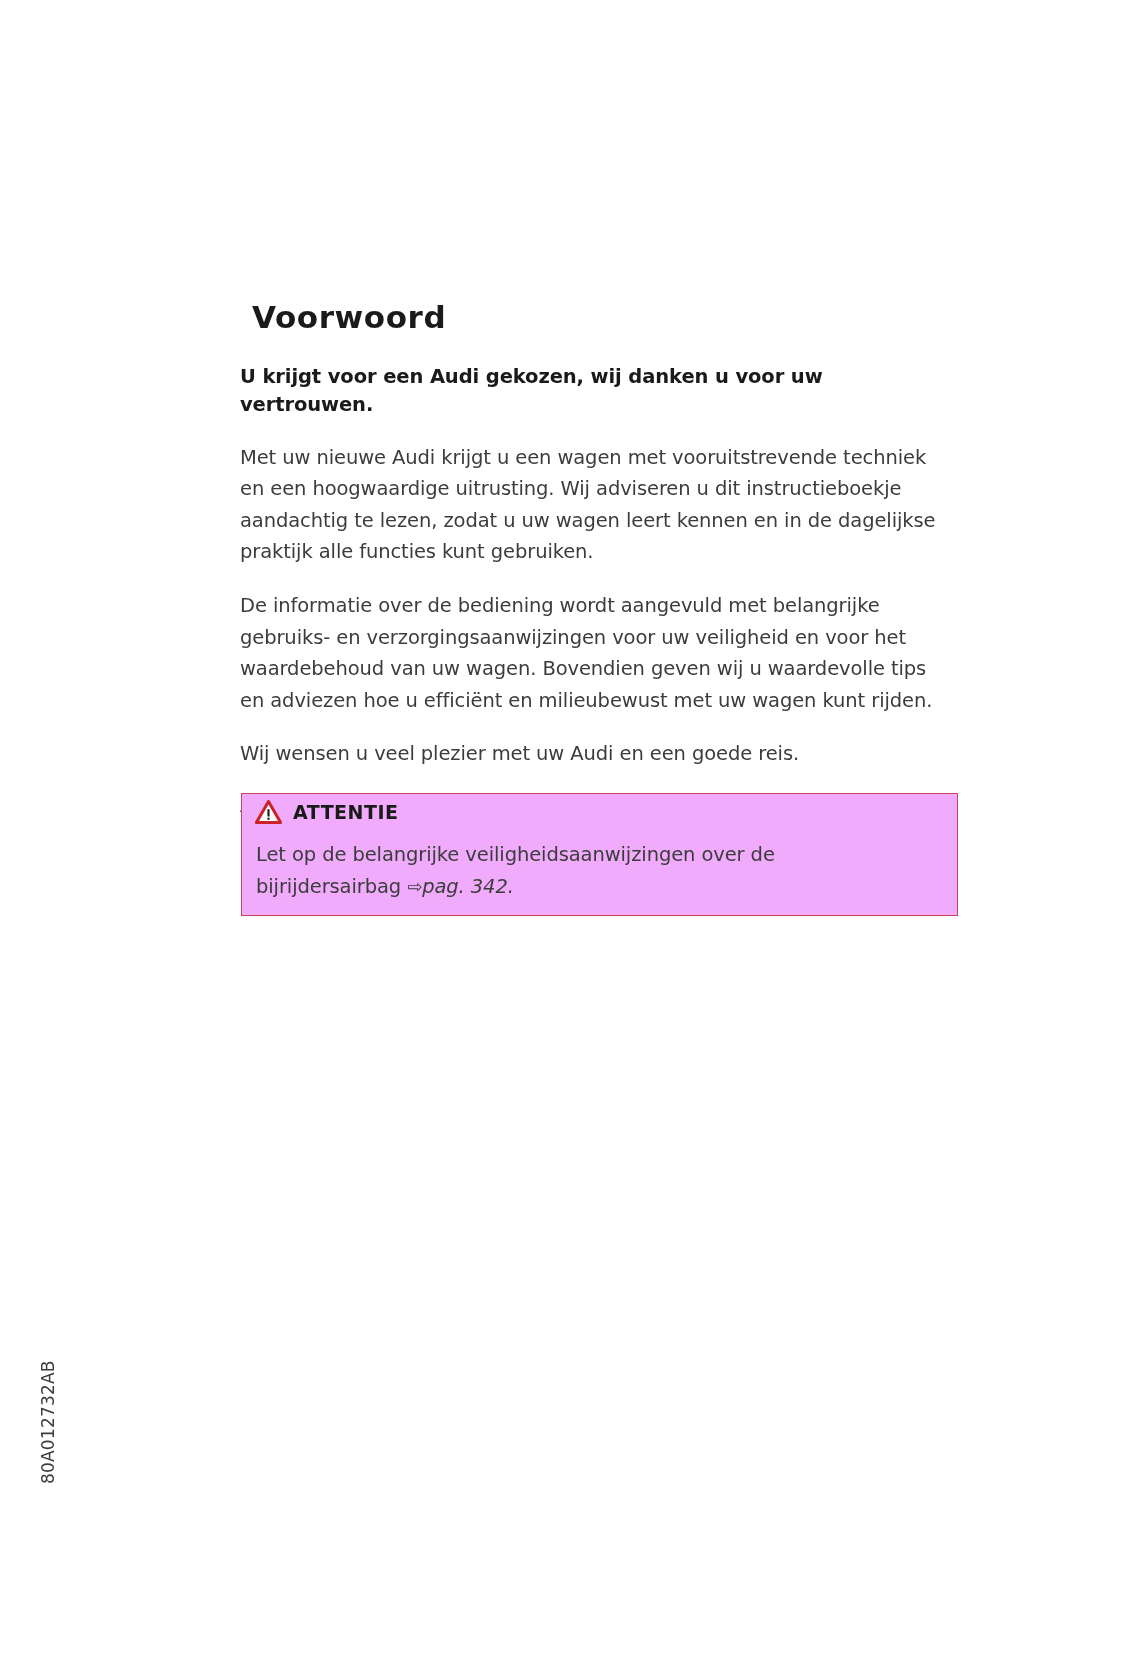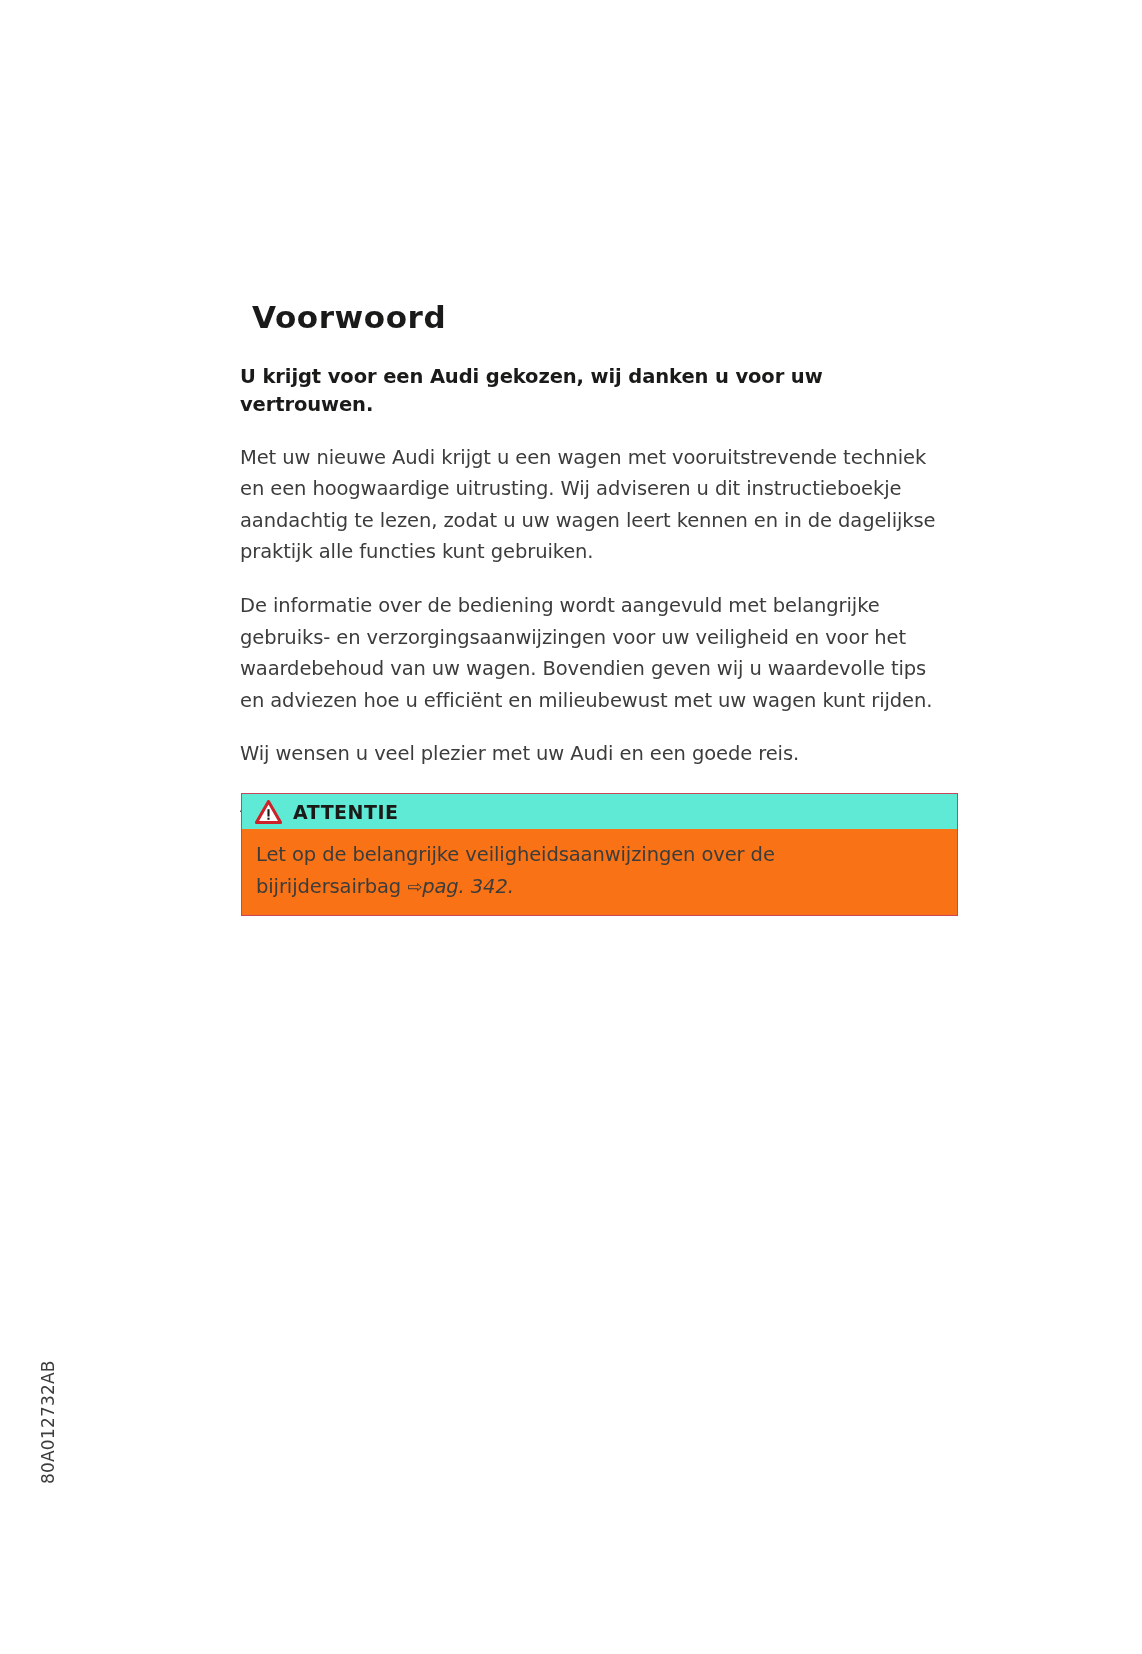--- a/index.html
+++ b/index.html
@@ -70,42 +70,42 @@
   .warning-box {
     position: absolute;
     left: 241px;
     top: 793px;
     width: 717px;
     border: 1.5px solid #c8465a;
     box-sizing: border-box;
     background: #ffffff;
   }
   .warning-header {
-    background: #5eead4;
+    background: #f0abfc;
     display: flex;
     align-items: center;
     gap: 11px;
     padding: 7px 0 7px 13px;
     height: 35px;
     box-sizing: border-box;
   }
   .warn-triangle {
     display: block;
     width: 27px;
     height: 24px;
     flex: 0 0 auto;
   }
   .warning-title {
     font-size: 19px;
     font-weight: 700;
     color: #1a1a18;
     letter-spacing: 0.5px;
   }
   .warning-body {
-    background: #f97316;
+    background: #f0abfc;
     padding: 10px 14px 13px 14px;
     font-size: 19.5px;
     line-height: 1.62;
     color: #3c3c3b;
     letter-spacing: -0.1px;
   }
   .ref-arrow {
     font-family: "DejaVu Sans", sans-serif;
     font-style: normal;
     font-size: 18px;

